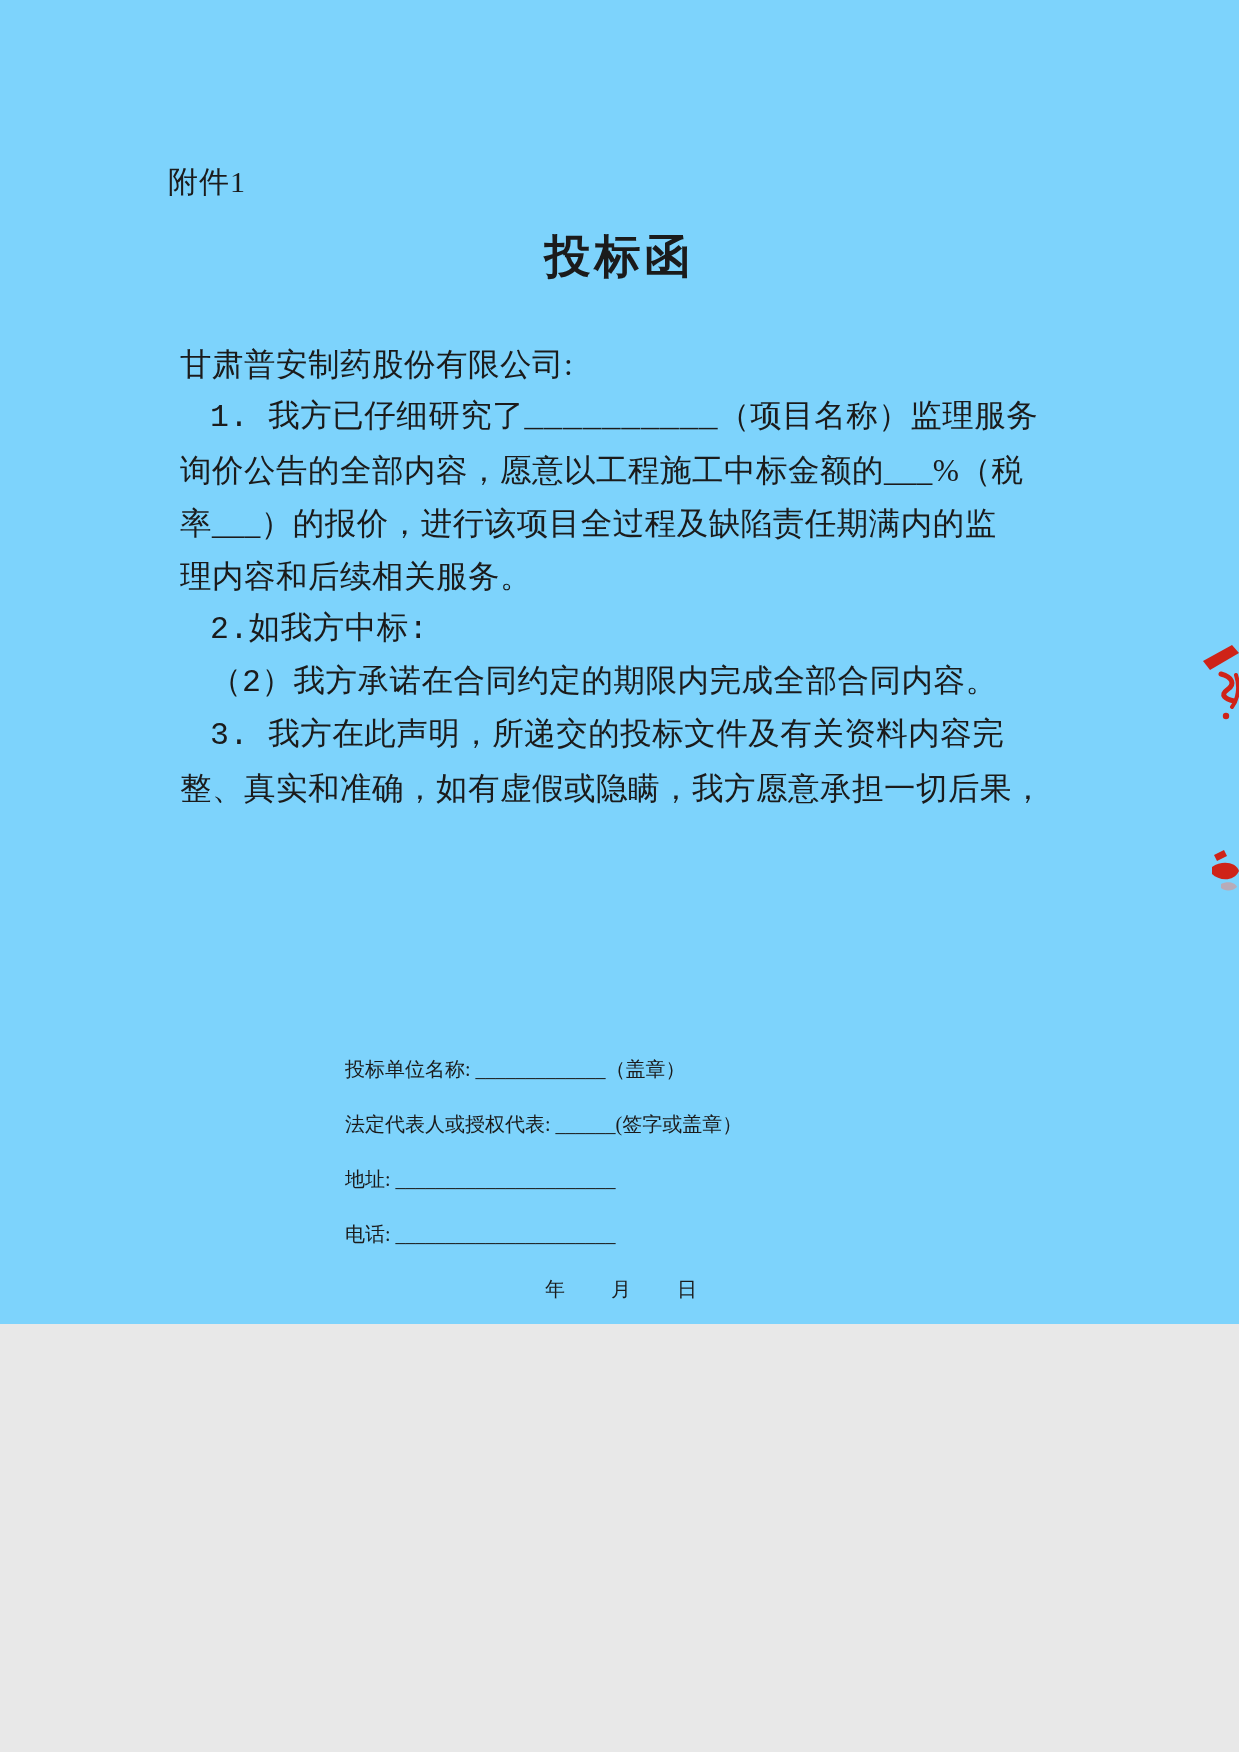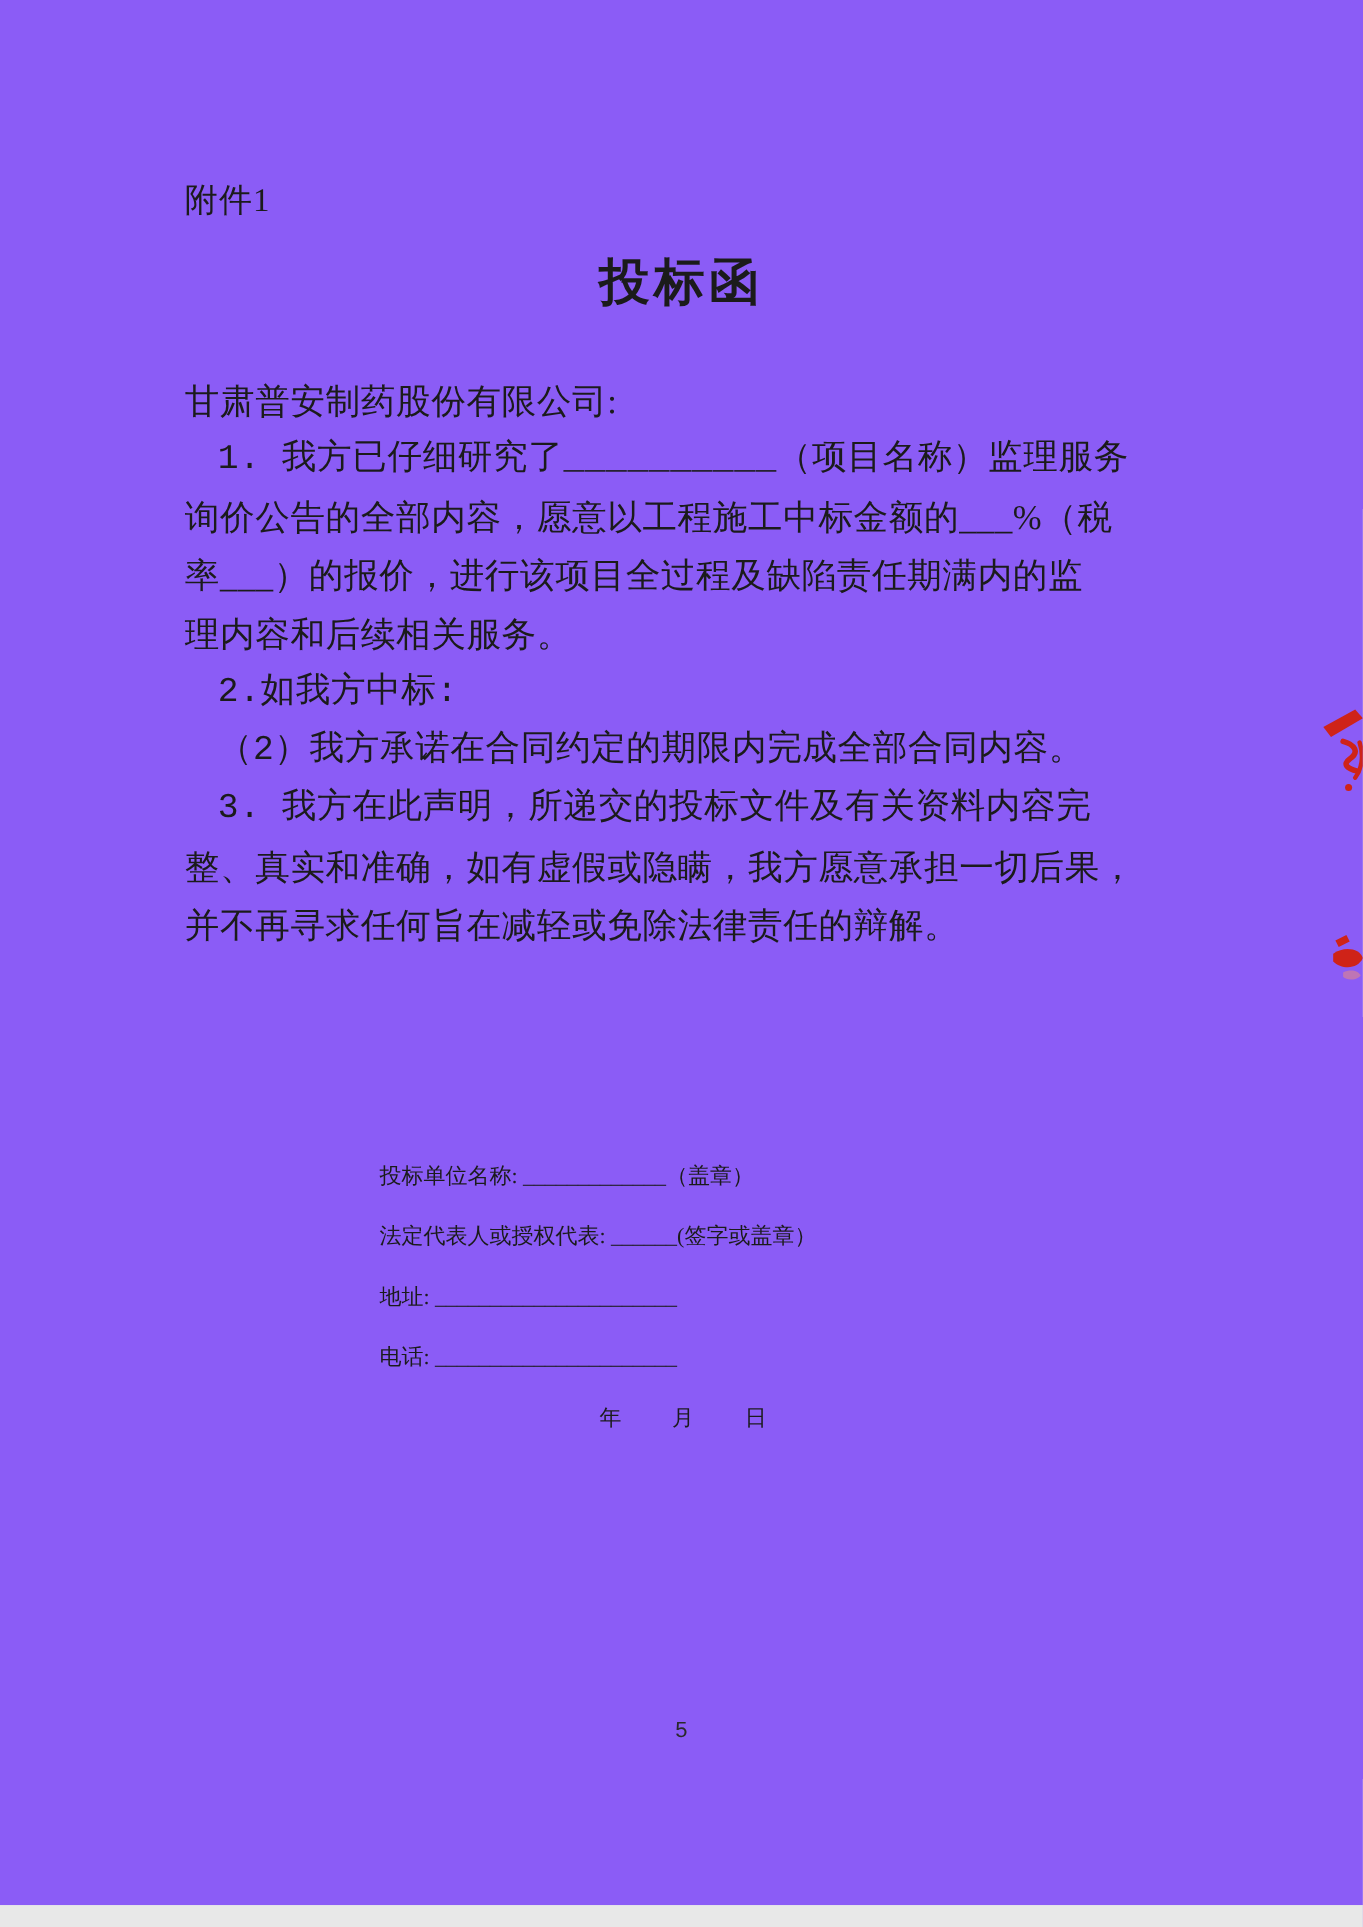--- a/index.html
+++ b/index.html
@@ -1,38 +1,38 @@
 <!DOCTYPE html>
 <html><head>
 <meta charset="utf-8">
 <style>
   html,body{margin:0;padding:0;background:#e8e8e8;}
   .page{
     position:relative;
-    width:1239px;height:1732px;
-    background:#8b5cf6;
+    width:1239px;height:1324px;
+    background:#7dd3fc;
     overflow:hidden;
     font-family:"Liberation Serif","DejaVu Serif",serif;
     color:#1b1b1b;
   }
   .attachment-label{
     position:absolute;left:168px;top:162px;
     font-size:30px;letter-spacing:1px;
   }
   .doc-title{
     position:absolute;left:0;top:226px;width:1239px;
     text-align:center;
     font-size:46px;font-weight:bold;letter-spacing:4px;
   }
   .body-text{
     position:absolute;left:168px;top:338px;width:812px;
     font-size:31.5px;line-height:53px;
     letter-spacing:0.5px;
   }
-  .body-line{white-space:nowrap;}
+  .body-line{white-space:nowrap;margin-left:12px;}
   .indent-1{padding-left:30px;font-family:Liberation Mono, monospace;}
   .signature-block{
     position:absolute;left:345px;top:1042px;width:640px;
     font-size:20px;line-height:55px;
   }
   .sig-row{white-space:nowrap;}
   .sig-blank{letter-spacing:0;}
   .date-line{padding-left:200px;letter-spacing:2px;font-family:Liberation Serif, serif;}
   .page-number{
     position:absolute;left:0;top:1562px;width:1239px;
@@ -54,21 +54,20 @@
   <div class="body-text">
     <div class="body-line">甘肃普安制药股份有限公司:</div>
     <div class="body-line indent-1">1. 我方已仔细研究了__________（项目名称）监理服务</div>
     <div class="body-line">询价公告的全部内容，愿意以工程施工中标金额的___%（税</div>
     <div class="body-line">率___）的报价，进行该项目全过程及缺陷责任期满内的监</div>
     <div class="body-line">理内容和后续相关服务。</div>
     <div class="body-line indent-1">2.如我方中标:</div>
     <div class="body-line indent-1">（2）我方承诺在合同约定的期限内完成全部合同内容。</div>
     <div class="body-line indent-1">3. 我方在此声明，所递交的投标文件及有关资料内容完</div>
     <div class="body-line">整、真实和准确，如有虚假或隐瞒，我方愿意承担一切后果，</div>
-    <div class="body-line">并不再寻求任何旨在减轻或免除法律责任的辩解。</div>
   </div>
 
   <div class="signature-block">
     <div class="sig-row">
       <span>投标单位名称: </span><span class="sig-blank">_____________</span><span>（盖章）</span>
     </div>
     <div class="sig-row">
       <span>法定代表人或授权代表: </span><span class="sig-blank">______</span><span>(签字或盖章）</span>
     </div>
     <div class="sig-row">

